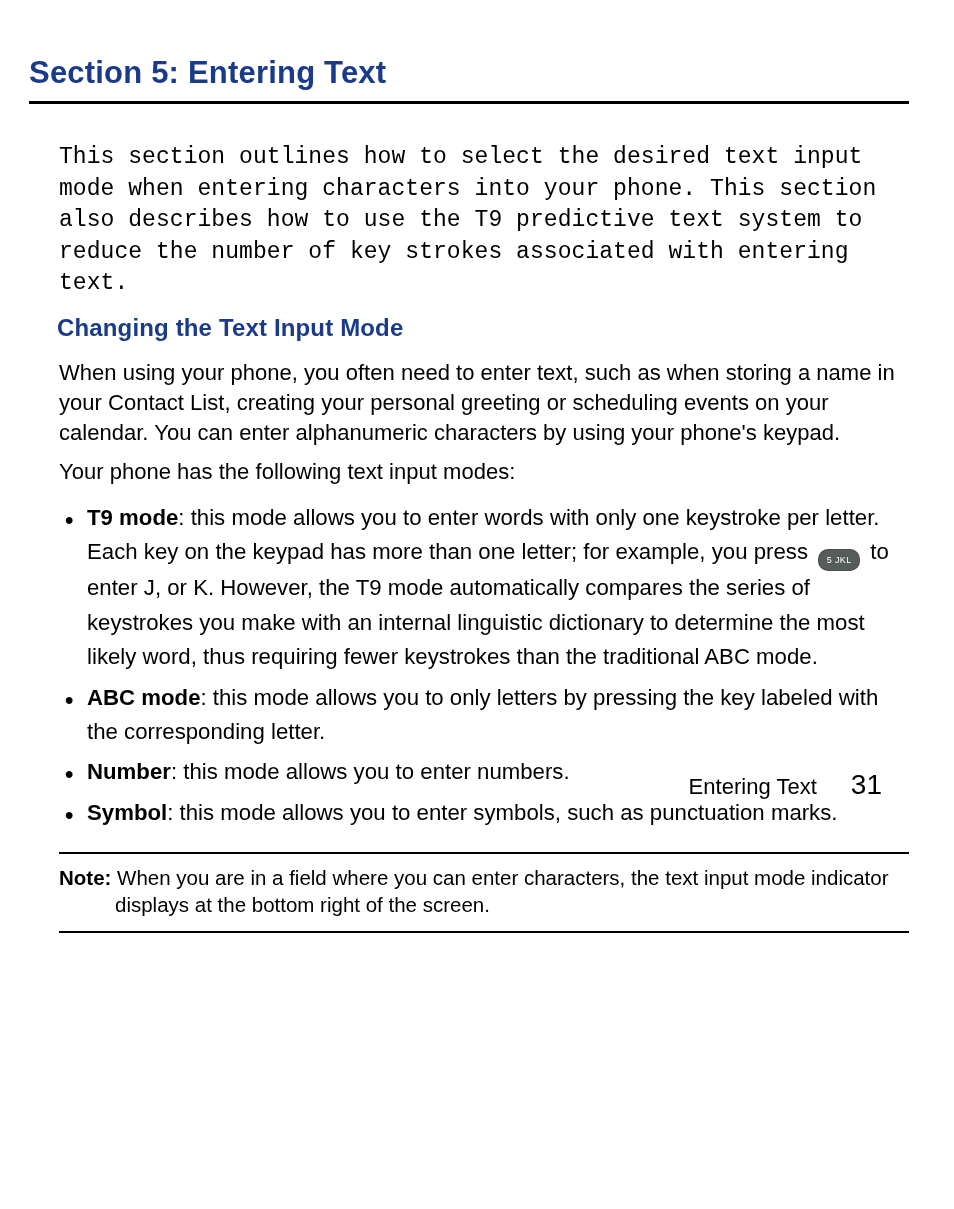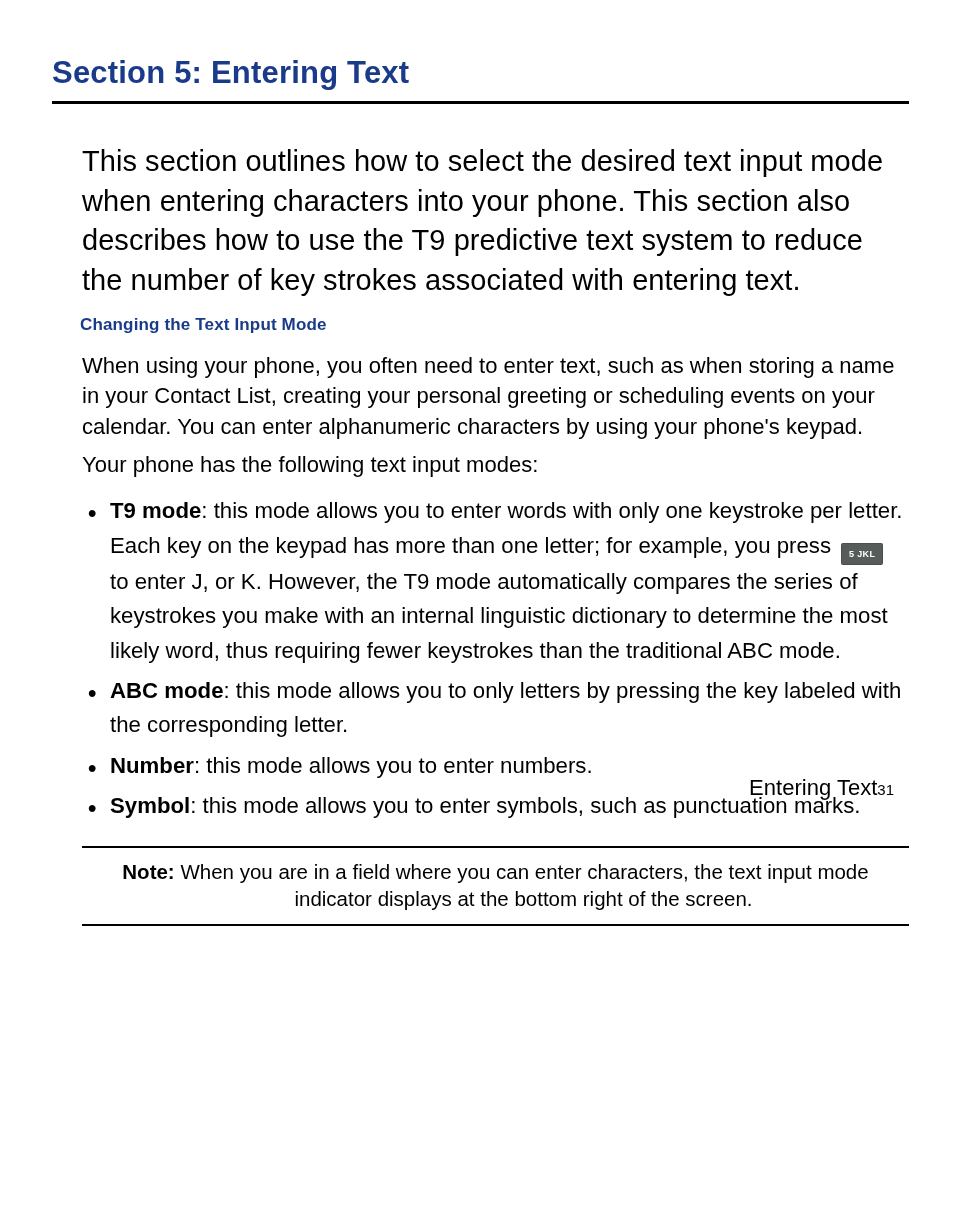--- a/index.html
+++ b/index.html
@@ -10,47 +10,48 @@
     background: #fff;
     font-family: "Helvetica Neue", Helvetica, Arial, sans-serif;
     color: #000;
     -webkit-font-smoothing: antialiased;
   }
   .page {
     position: relative;
     width: 954px;
     height: 856px;
     box-sizing: border-box;
-    padding: 55px 45px 0 52px;
+    padding: 55px 45px 0 29px;
   }
   .section-title {
     font-family: Arial, "Helvetica Neue", Helvetica, sans-serif;
     font-weight: 900;
     font-size: 31px;
     color: #1a3a8a;
     letter-spacing: 0.2px;
     margin: 0 0 10px 0;
     padding: 0;
   }
   .hr-thick {
     border: none;
     border-top: 3px solid #000;
     margin: 0;
   }
   .intro {
-    font-size: 29px;
+    font-size: 23px;
     line-height: 1.37;
     margin: 38px 0 0 30px;
     font-weight: 400;
     letter-spacing: 0.05px;
+    font-family: Liberation Mono, monospace;
   }
   .sub-heading {
     font-family: Arial, "Helvetica Neue", Helvetica, sans-serif;
     font-weight: 900;
-    font-size: 17px;
+    font-size: 24px;
     color: #1a3a8a;
     margin: 14px 0 4px 28px;
     letter-spacing: 0.15px;
   }
   .body-p {
     font-size: 22px;
     line-height: 1.38;
     margin: 16px 0 0 30px;
     font-weight: 400;
     letter-spacing: 0.02px;
@@ -78,56 +79,56 @@
     font-size: 24px;
   }
   .b { font-weight: 700; }
   .key-icon {
     display: inline-block;
     vertical-align: -4px;
     width: 42px;
     height: 22px;
     background: #555c5a;
     color: #fff;
-    font-weight: 700;
+    font-weight: 400;
     font-size: 9px;
     line-height: 22px;
     text-align: center;
-    border-radius: 2px;
+    border-radius: 10px;
     margin: 0 4px;
     letter-spacing: 0.4px;
     box-shadow: inset 0 0 0 1px rgba(0,0,0,0.15);
   }
   .note-block {
     margin: 22px 0 0 30px;
     border-top: 2px solid #000;
     border-bottom: 2px solid #000;
     padding: 10px 0 12px 0;
     font-size: 20.5px;
     line-height: 1.33;
   }
   .note-block .note-body {
     display: block;
     padding-left: 56px;
     text-indent: -56px;
-    text-align: center;
   }
   .note-block .note-label {
     font-weight: 700;
   }
   .footer {
     position: absolute;
     bottom: 55px;
-    right: 60px;
+    right: 72px;
     font-size: 22px;
     display: flex;
     align-items: baseline;
+    gap: 34px;
   }
   .footer .sec-name { letter-spacing: 0.02px; }
-  .footer .page-num { font-size: 15px; }
+  .footer .page-num { font-size: 28px; }
 </style>
 </head>
 <body>
 
 <div class="page">
 
   <h1 class="section-title">Section 5: Entering Text</h1>
   <hr class="hr-thick">
 
   <p class="intro">This section outlines how to select the desired text input mode when entering characters into your phone. This section also describes how to use the T9 predictive text system to reduce the number of key strokes associated with entering text.</p>

